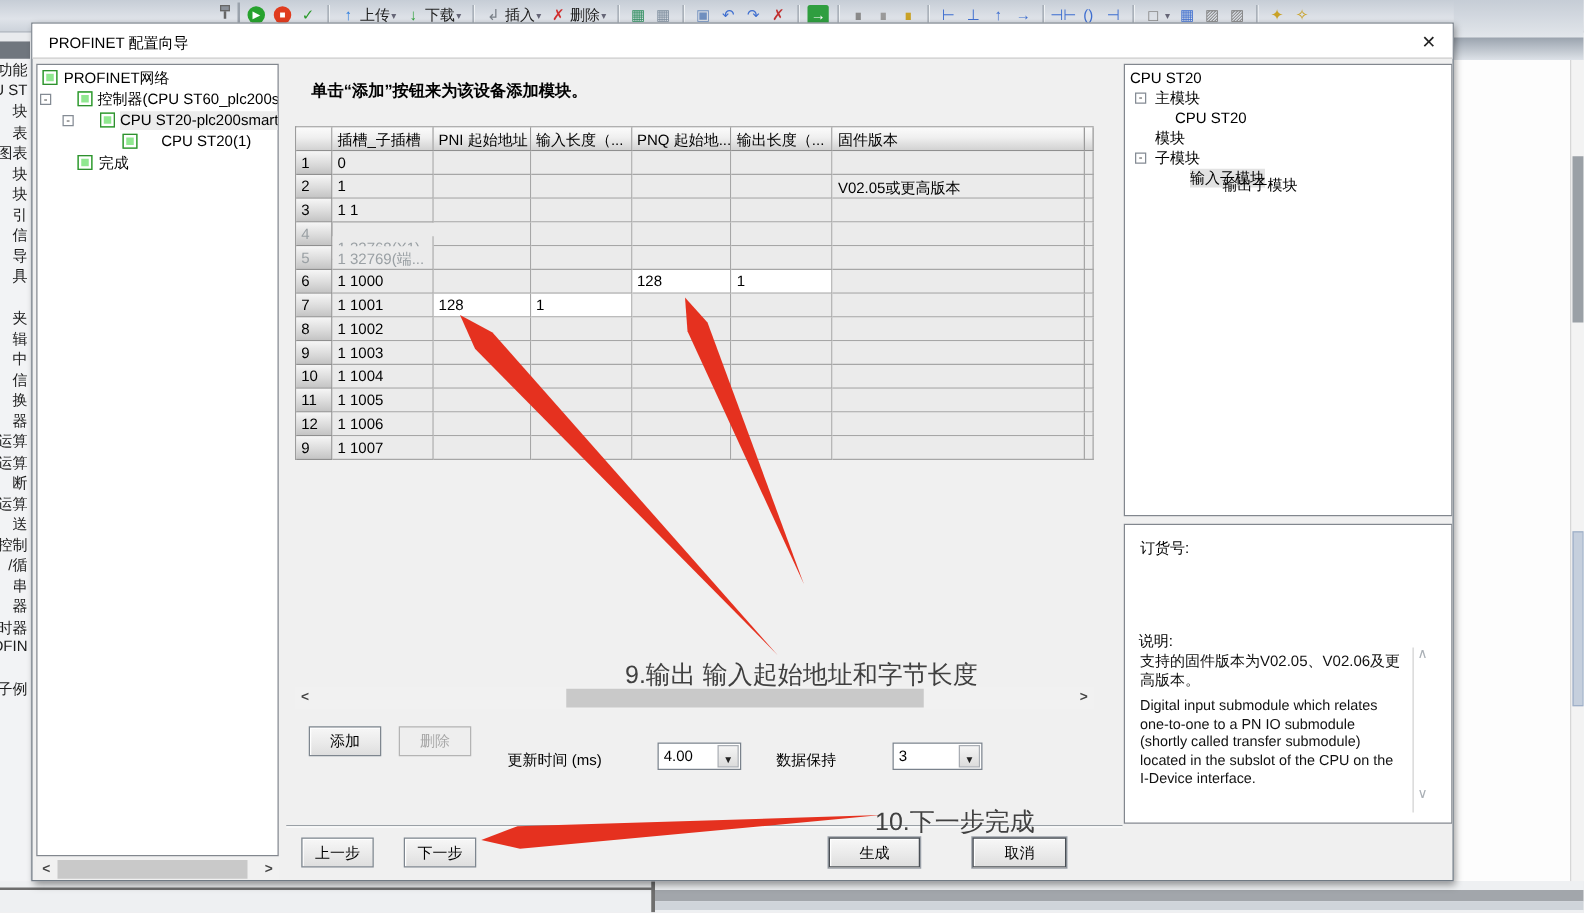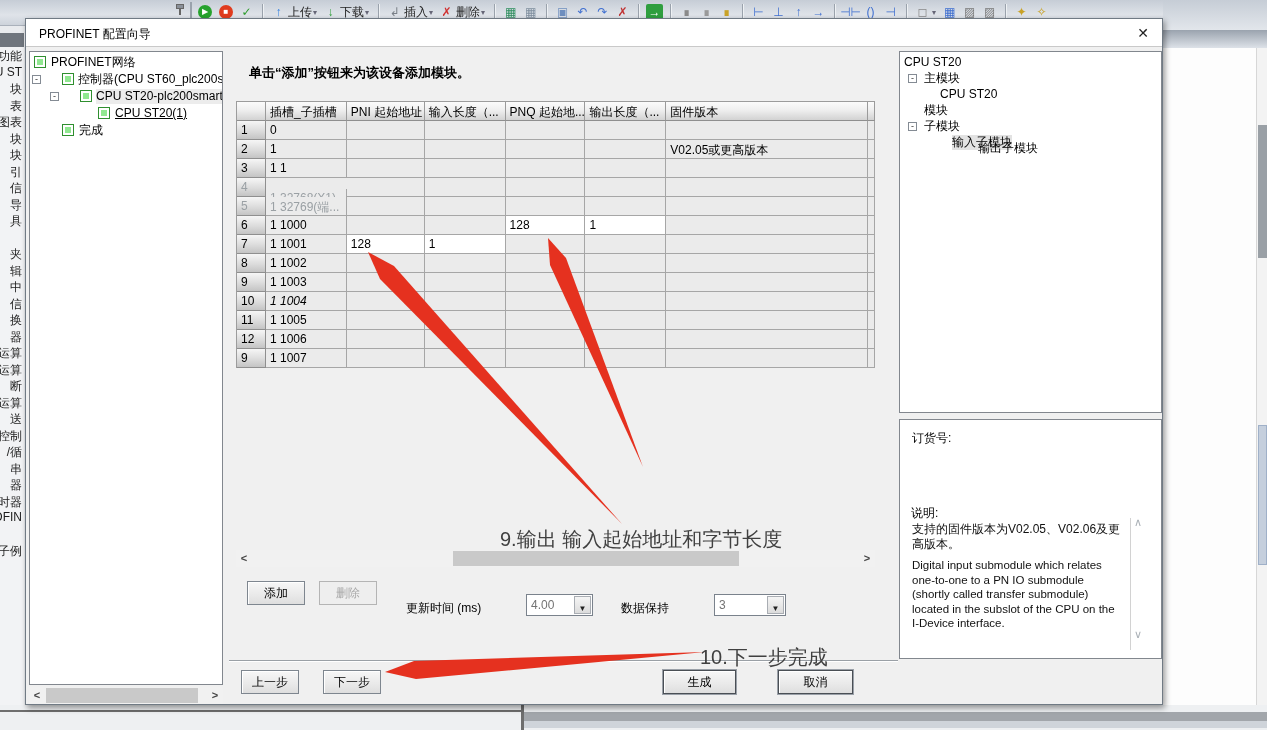--- a/index.html
+++ b/index.html
@@ -80,21 +80,21 @@
   .grow.gray .gcell.num { color:#9aa0a4; }
 
   
   .btn { position:absolute; height:24px; background:linear-gradient(#f7f7f7,#e9e9e9 60%,#dedede);
     border:1px solid #7e868f; box-shadow:inset 1px 1px 0 #fff; font-size:12px; color:#000;
     text-align:center; line-height:22px; }
   .btn.dark { border:1px solid #4a4f55; box-shadow:inset 1px 1px 0 #fff, 0 0 0 1px #9aa0a8; }
   .btn.disabled { color:#a8a8a8; border-color:#b4b4b4; box-shadow:none; background:#eeeeee; }
   .ctl-lbl { position:absolute; font-size:12px; color:#000; white-space:nowrap; }
   .combo { position:absolute; height:22px; background:#fff; border:1px solid #7a828c; }
-  .combo .val { position:absolute; left:4px; top:3px; font-size:12px; color:#737373; }
+  .combo .val { position:absolute; left:4px; top:3px; font-size:12px; color:#000000; }
   .combo .cbtn { position:absolute; right:1px; top:1px; bottom:1px; width:17px;
     background:linear-gradient(#f5f5f5,#dcdcdc); border:1px solid #a9adb3; text-align:center; }
   .combo .cbtn span { font-size:8px; color:#222; line-height:18px; }
 
   #sep-line { position:absolute; left:203px; top:641px; width:669px; height:2px;
     border-top:1px solid #9aa0a6; border-bottom:1px solid #ffffff; }
 
   
   #right-tree { left:873px; top:32px; width:263px; height:362px; }
   #right-info { left:873px; top:400px; width:263px; height:240px; }
@@ -296,21 +296,21 @@
           <span class="gicon" style="left: 32px;"></span>
           <span class="lbl" style="left: 48px;">控制器(CPU ST60_plc200smart)</span>
         </div>
         <div class="trow" style="left: 0px; top: 37px; width: 100%;">
           <span class="expbox" style="left: 20px;">-</span>
           <span class="gicon" style="left: 50px;"></span>
           <span class="lbl sel" style="left: 66px;">CPU ST20-plc200smart.dev1</span>
         </div>
         <div class="trow" style="left: 0px; top: 54px; width: 100%;">
           <span class="gicon" style="left: 68px;"></span>
-          <span class="lbl" style="left: 85px; text-decoration: underline;">CPU ST20(1)</span>
+          <span class="lbl" style="left: 99px;">CPU ST20(1)</span>
         </div>
         <div class="trow" style="left: 0px; top: 71px; width: 100%; text-align: center;">
           <span class="gicon" style="left: 32px;"></span>
           <span class="lbl" style="left: 49px;">完成</span>
         </div>
       </div>
     <div class="hscroll" style="left:3px; top:668px; width:194px;">
       <div class="arr">&lt;</div>
       <div class="arr r">&gt;</div>
       <div class="thumb" style="left:17px; width:152px;"></div>
@@ -414,21 +414,21 @@
           <div class="gcell" style="width: 81px;">1 1003</div>
           <div class="gcell" style="width: 78px;"></div>
           <div class="gcell" style="width: 81px;"></div>
           <div class="gcell" style="width: 80px;"></div>
           <div class="gcell" style="width: 81px;"></div>
           <div class="gcell" style="width: 202px;"></div>
           <div class="gcell" style="width: 7px;"></div>
         </div>
         <div class="grow">
           <div class="gcell num" style="width: 29px;">10</div>
-          <div class="gcell" style="width: 81px; font-style: italic;">1 1004</div>
+          <div class="gcell" style="width: 81px;">1 1004</div>
           <div class="gcell" style="width: 78px;"></div>
           <div class="gcell" style="width: 81px;"></div>
           <div class="gcell" style="width: 80px;"></div>
           <div class="gcell" style="width: 81px;"></div>
           <div class="gcell" style="width: 202px;"></div>
           <div class="gcell" style="width: 7px;"></div>
         </div>
         <div class="grow">
           <div class="gcell num" style="width: 29px;">11</div>
           <div class="gcell" style="width: 81px;">1 1005</div>

